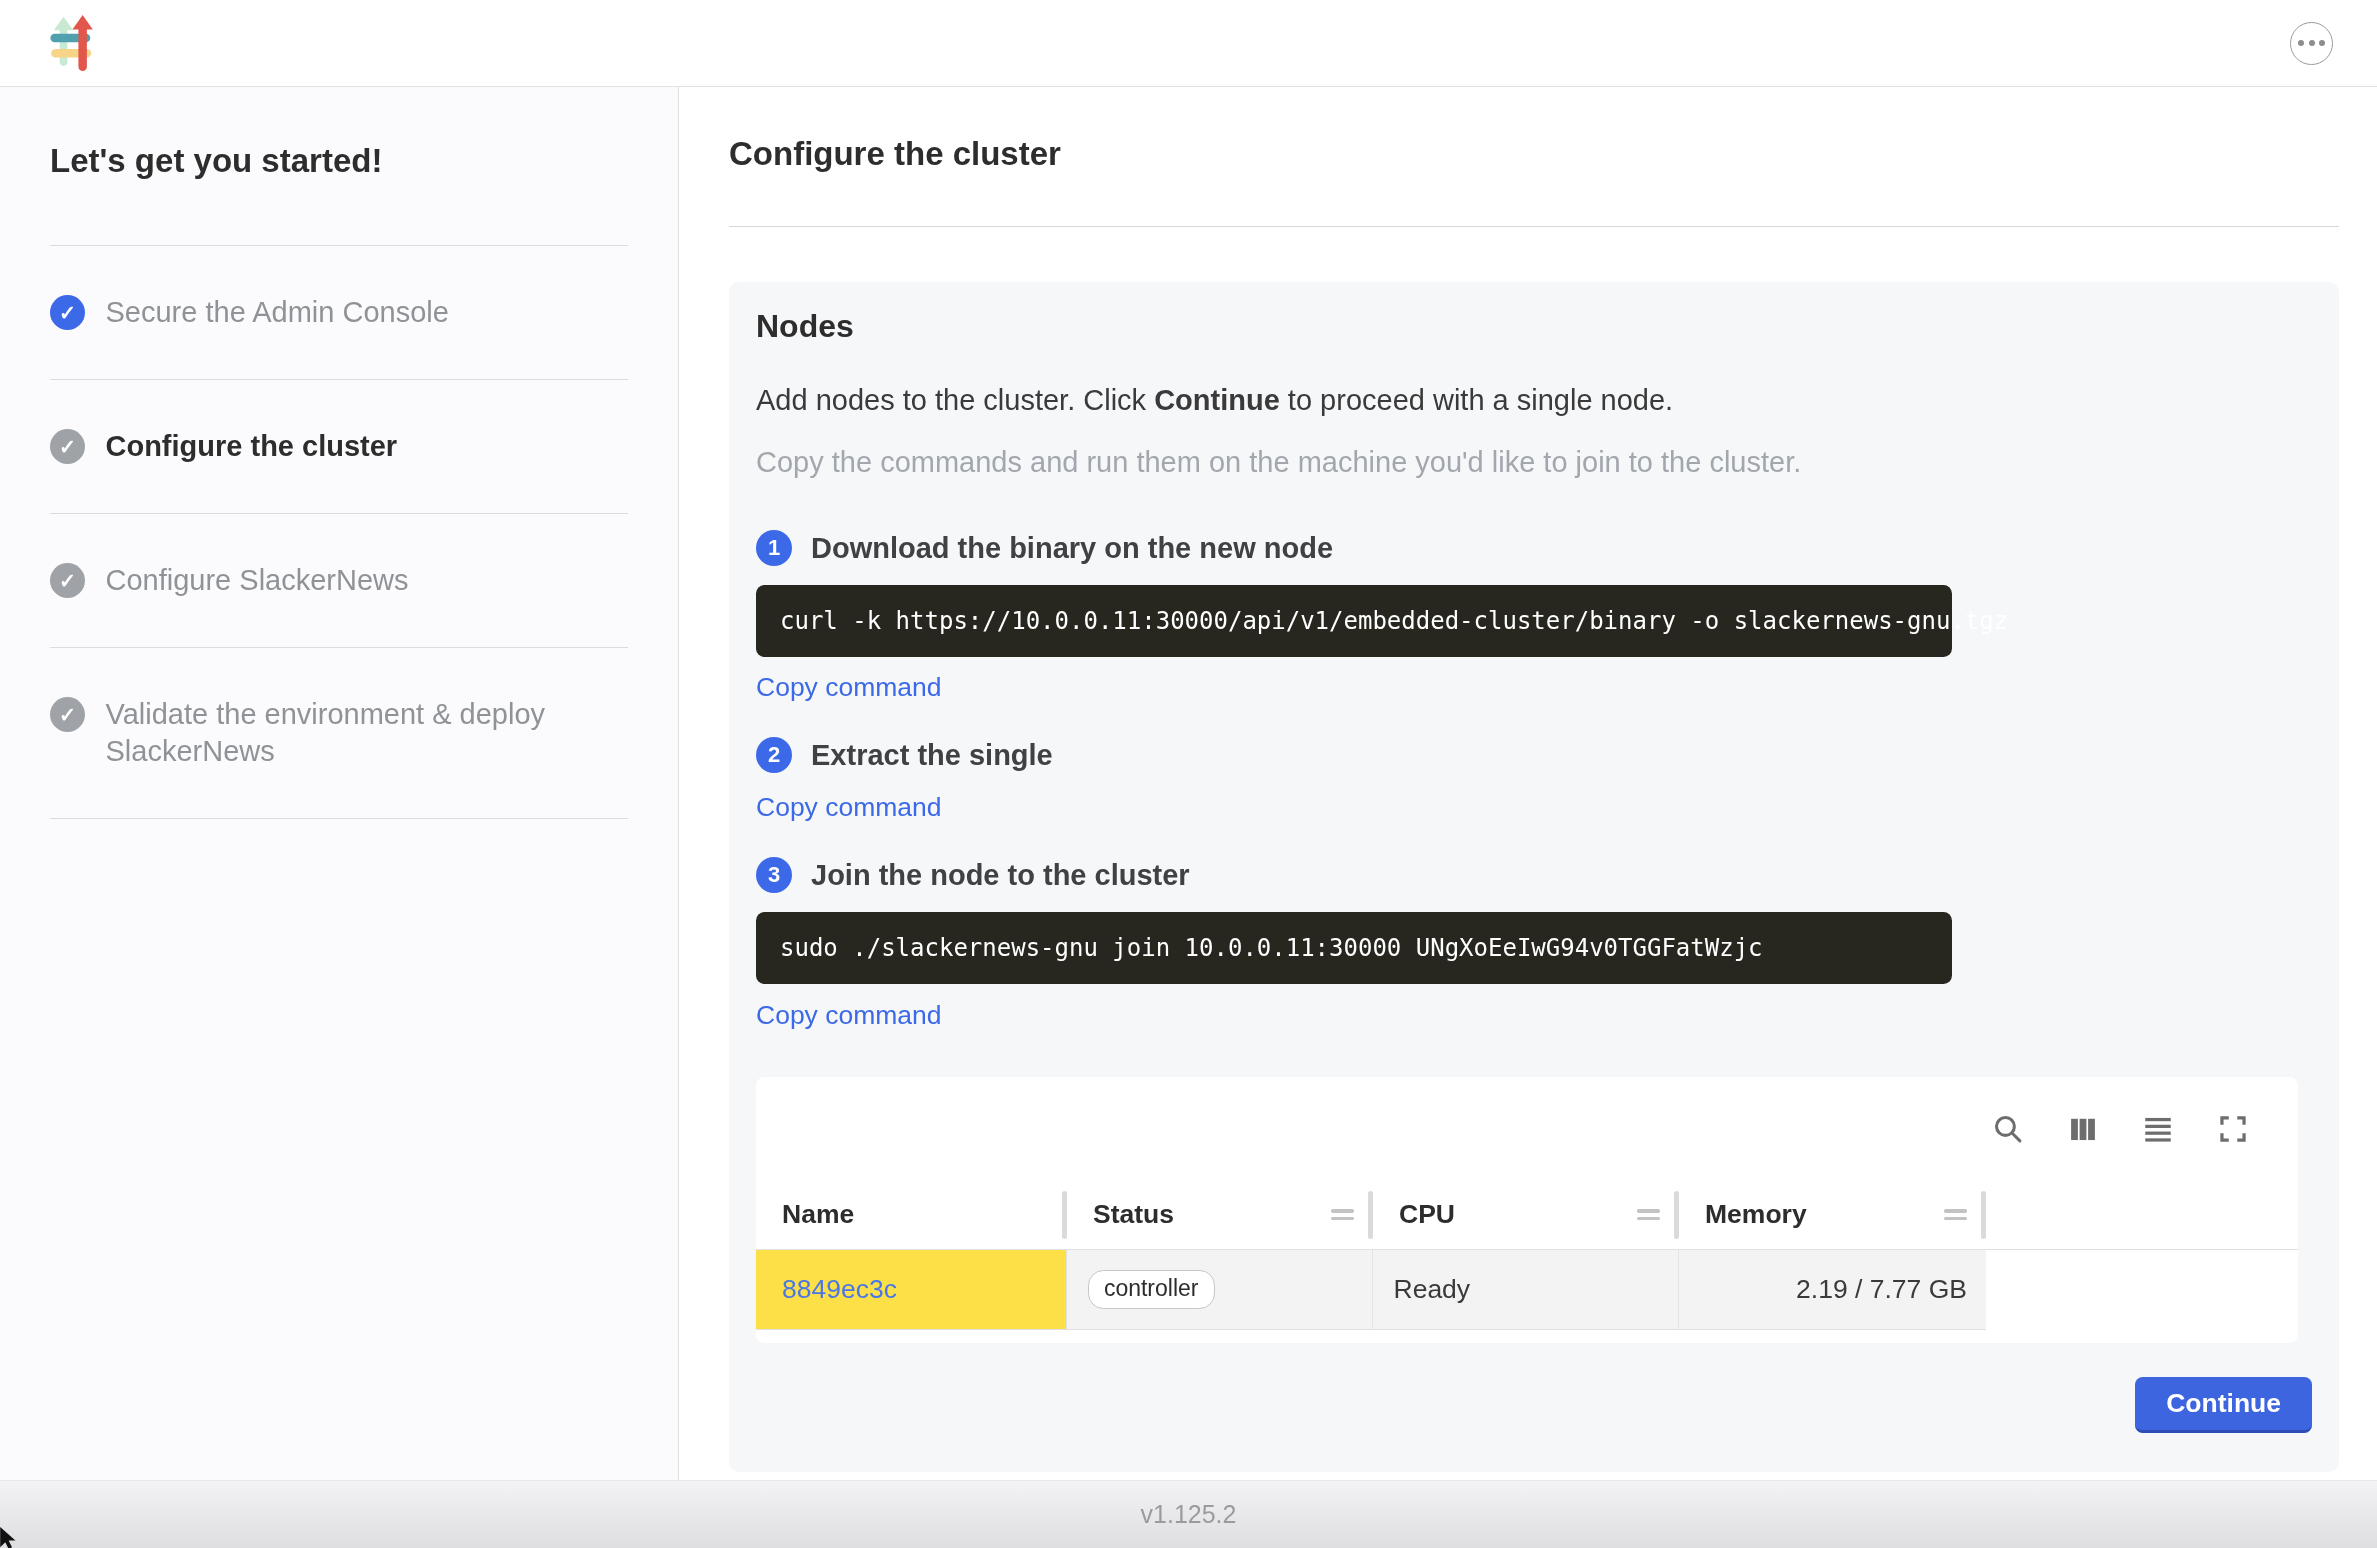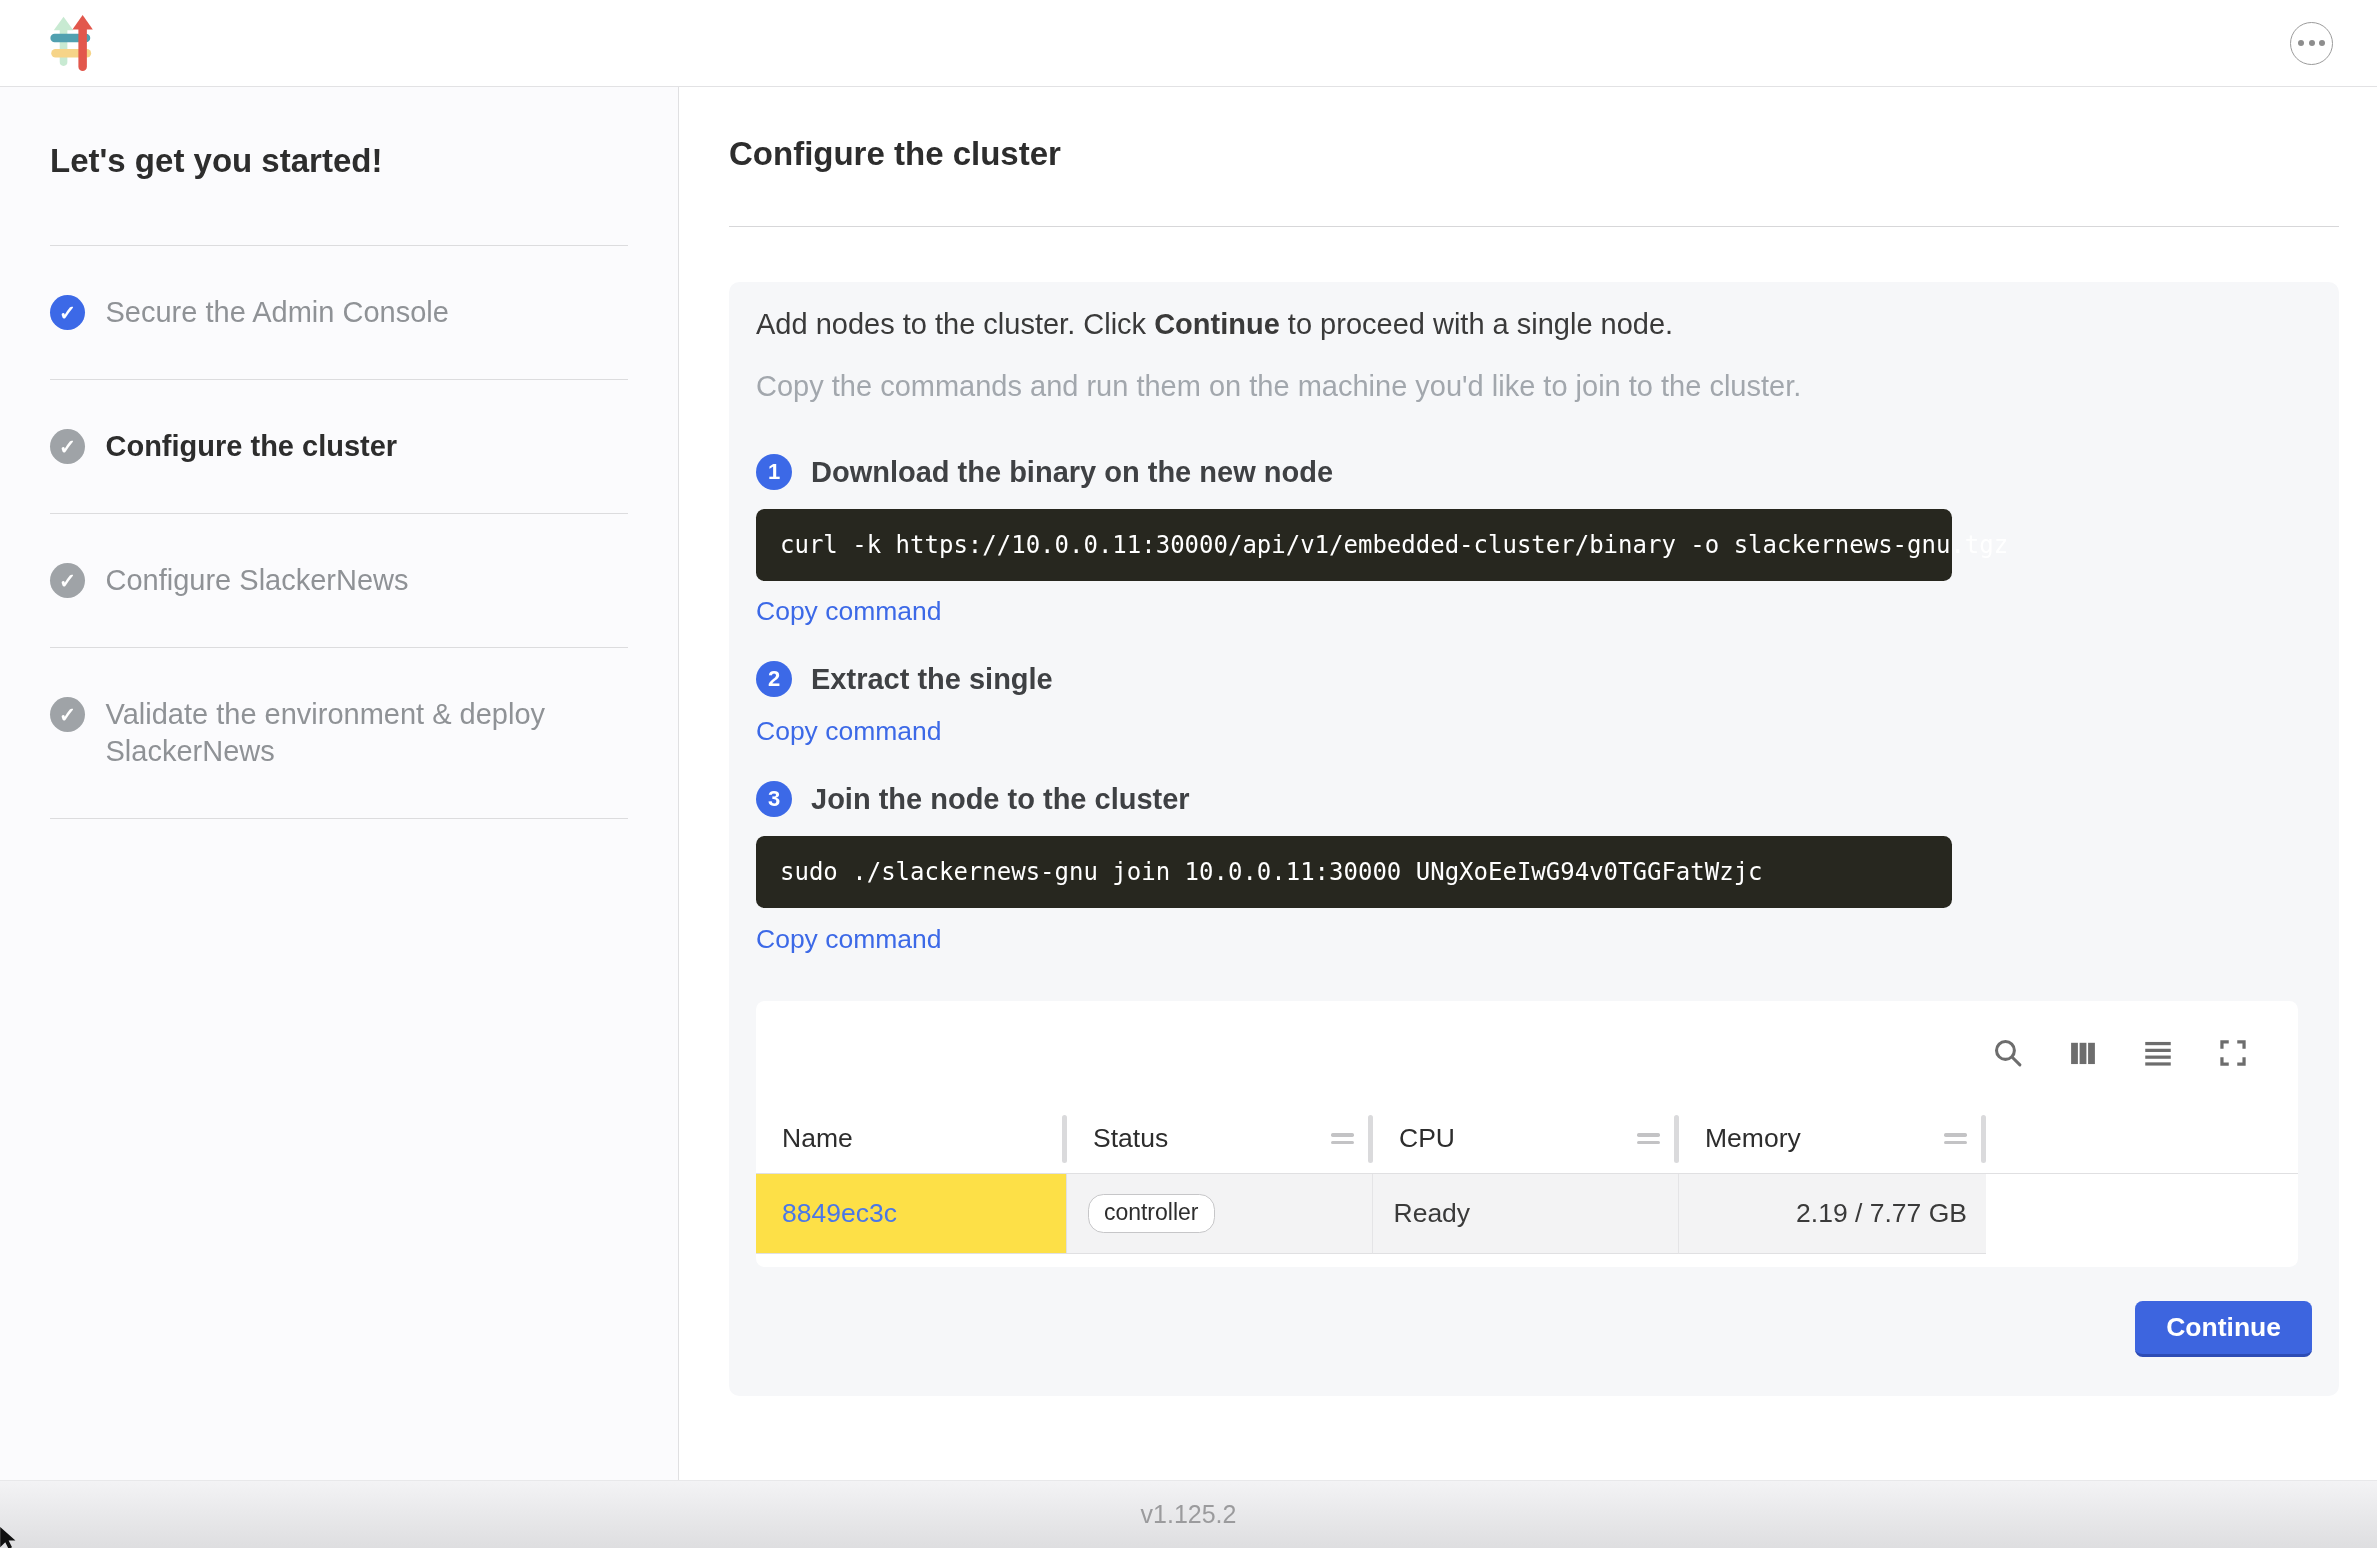--- a/index.html
+++ b/index.html
@@ -113,21 +113,21 @@
     gap: 41px; padding-right: 48px;
   }
   .tool-btn { background: none; border: none; cursor: pointer; width: 34px; height: 34px;
     display: flex; align-items: center; justify-content: center; }
   .tool-btn svg { display: block; }
 
   .grid-row { display: grid; grid-template-columns: 311px 306px 306px 307px 312px; }
   .grid-head { border-bottom: 0.9px solid #e0e0e2; }
   .hcell {
     height: 68px; display: flex; align-items: center;
-    font-size: 26.5px; font-weight: normal; color: #2d2d2d;
+    font-size: 26.5px; font-weight: bold; color: #2d2d2d;
     padding-left: 26px; position: relative; background: #fff;
   }
   .hcell .spacer { flex: 1; }
   .col-menu-icon { width: 23px; margin-right: 19px; }
   .col-menu-icon i { display: block; height: 3.4px; background: #c3c3c5; border-radius: 1.7px; margin: 4.3px 0; }
   .col-sep {
     position: absolute; right: 0; top: 10.3px;
     width: 5.1px; height: 48px; border-radius: 2.6px; background: #dadadc;
   }
   .dcell {
@@ -218,20 +218,21 @@
         <span>Validate the environment &amp; deploy SlackerNews</span>
       </li>
     </ul>
   </aside>
 
   <main class="main">
     <h1 class="page-title">Configure the cluster</h1>
     <hr class="title-rule">
 
     <section class="card">
+      <h2 class="card-heading">Nodes</h2>
       <p class="card-intro"><span>Add nodes to the cluster. Click </span><strong>Continue</strong><span> to proceed with a single node.</span></p>
       <p class="card-muted">Copy the commands and run them on the machine you'd like to join to the cluster.</p>
 
       
       <div class="step-head">
         <span class="step-num">1</span>
         <span class="step-title">Download the binary on the new node</span>
       </div>
       <div class="code-block">curl -k https://10.0.0.11:30000/api/v1/embedded-cluster/binary -o slackernews-gnu.tgz</div>
       <a class="copy-link">Copy command</a>

